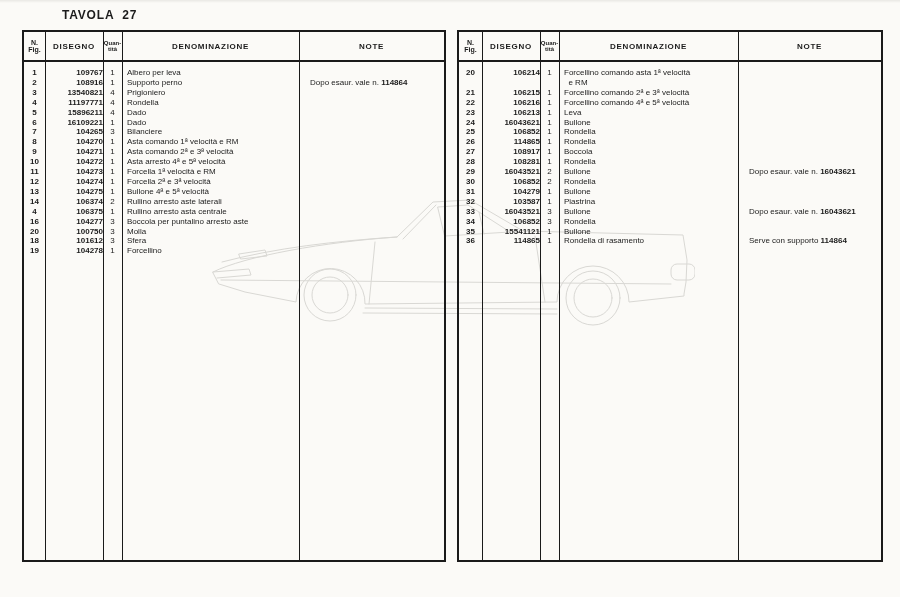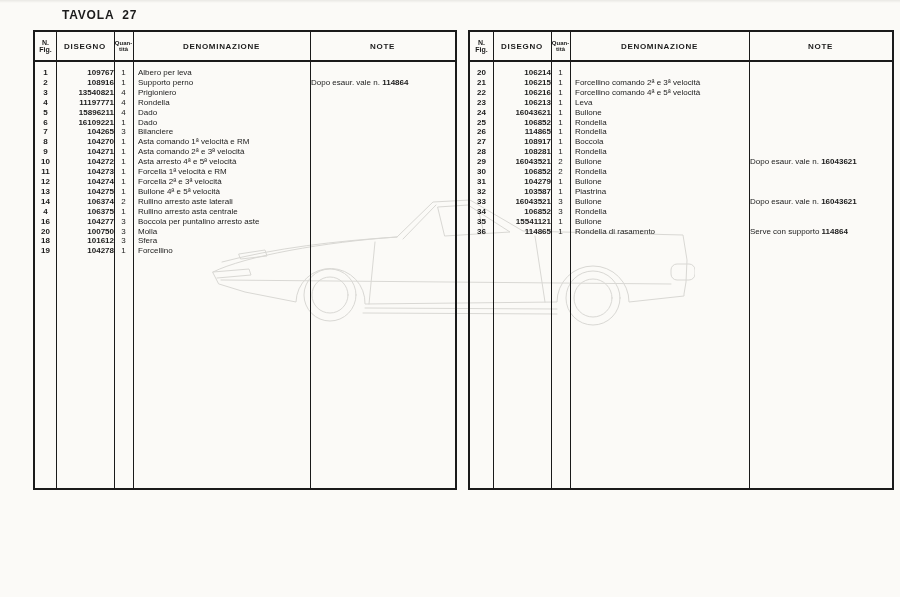--- a/index.html
+++ b/index.html
@@ -11,41 +11,41 @@
   body::before{ 
     content:"";position:absolute;left:0;top:0;right:0;height:3px;
     background:linear-gradient(#e9e8e4,rgba(255,255,255,0));pointer-events:none;
   }
   .page-title{
     position:absolute;left:30px;top:8px;
     font-size:12px;font-weight:bold;letter-spacing:.8px;white-space:pre;margin-left:32px;
   }
   
   .ptable{
-    position:absolute;top:30px;height:460px;box-sizing:border-box;
-    border:2px solid #1a1a1a;background:transparent;z-index:2;margin-left:11px;
+    position:absolute;top:30px;height:532px;box-sizing:border-box;
+    border:2px solid #1a1a1a;background:transparent;z-index:2;
   }
   #table-left {left:22px;width:424px;--cols:21px 58px 19px 177px 1fr;}
   #table-right{left:457px;width:426px;--cols:23px 58px 19px 179px 1fr;}
   .vline{position:absolute;top:0;bottom:0;width:1px;background:#1a1a1a;}
   .thead{
     display:grid;grid-template-columns:var(--cols);height:28px;
     border-bottom:2px solid #1a1a1a;align-items:center;
   }
   .th{text-align:center;font-weight:bold;white-space:pre-line;}
   .th-fig{font-size:7px;line-height:7.5px;}
   .th-qty{font-size:6px;line-height:6.5px;}
   .th-main{font-size:8px;letter-spacing:.7px;}
   .tbody{padding-top:6px;position:relative;}
   .row{display:grid;grid-template-columns:var(--cols);font-size:8px;line-height:9.9px;}
   .c-fig{text-align:center;font-weight:bold;}
   .c-dis{text-align:right;font-weight:bold;}
   .c-qty{text-align:center;}
   .c-den{padding-left:5px;white-space:pre-line;}
-  .c-note{padding-left:1px;white-space:nowrap;}
+  .c-note{padding-left:11px;white-space:nowrap;}
   .note-num{font-weight:bold;}
   
   .car-art{position:absolute;left:205px;top:190px;z-index:1;}
   .car-art path,.car-art circle,.car-art line{
     fill:none;stroke:#d9d8d4;stroke-width:1;stroke-linejoin:round;stroke-linecap:round;
   }
 </style>
 </head>
 <body>
 
@@ -257,20 +257,22 @@
     <div class="th th-qty">Quan-
 tità</div>
     <div class="th th-main">DENOMINAZIONE</div>
     <div class="th th-main">NOTE</div>
   </div>
   <div class="tbody" id="right-body">
       <div class="row">
         <div class="cell c-fig">20</div>
         <div class="cell c-dis">106214</div>
         <div class="cell c-qty">1</div>
+        <div class="cell c-den">Forcellino comando asta 1ª velocità
+&nbsp;&nbsp;e RM</div>
         <div class="cell c-note"><span></span> <span class="note-num"></span></div>
       </div>
       <div class="row">
         <div class="cell c-fig">21</div>
         <div class="cell c-dis">106215</div>
         <div class="cell c-qty">1</div>
         <div class="cell c-den">Forcellino comando 2ª e 3ª velocità</div>
         <div class="cell c-note"><span></span> <span class="note-num"></span></div>
       </div>
       <div class="row">

